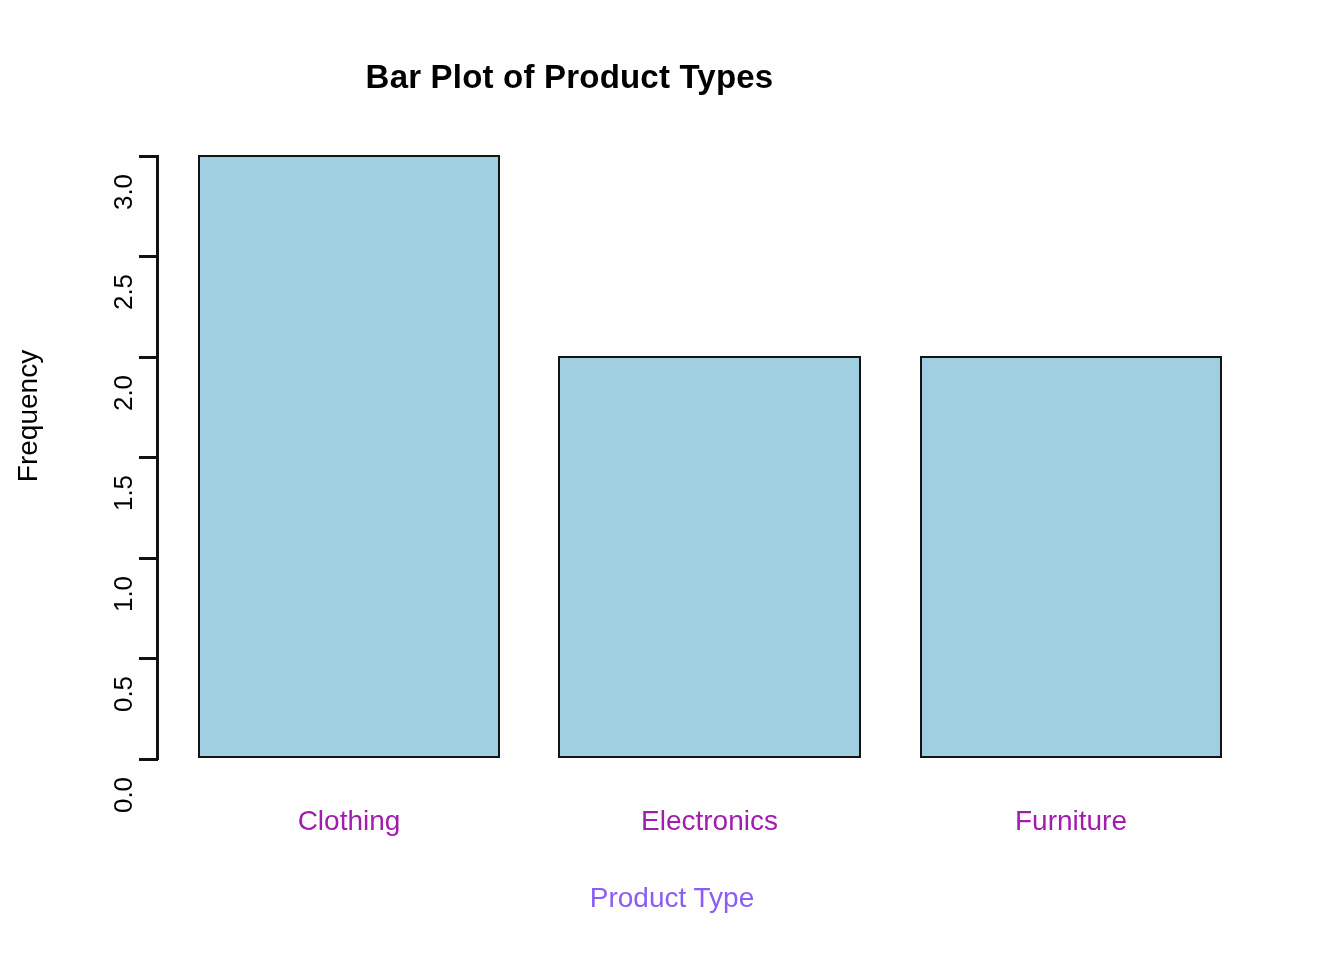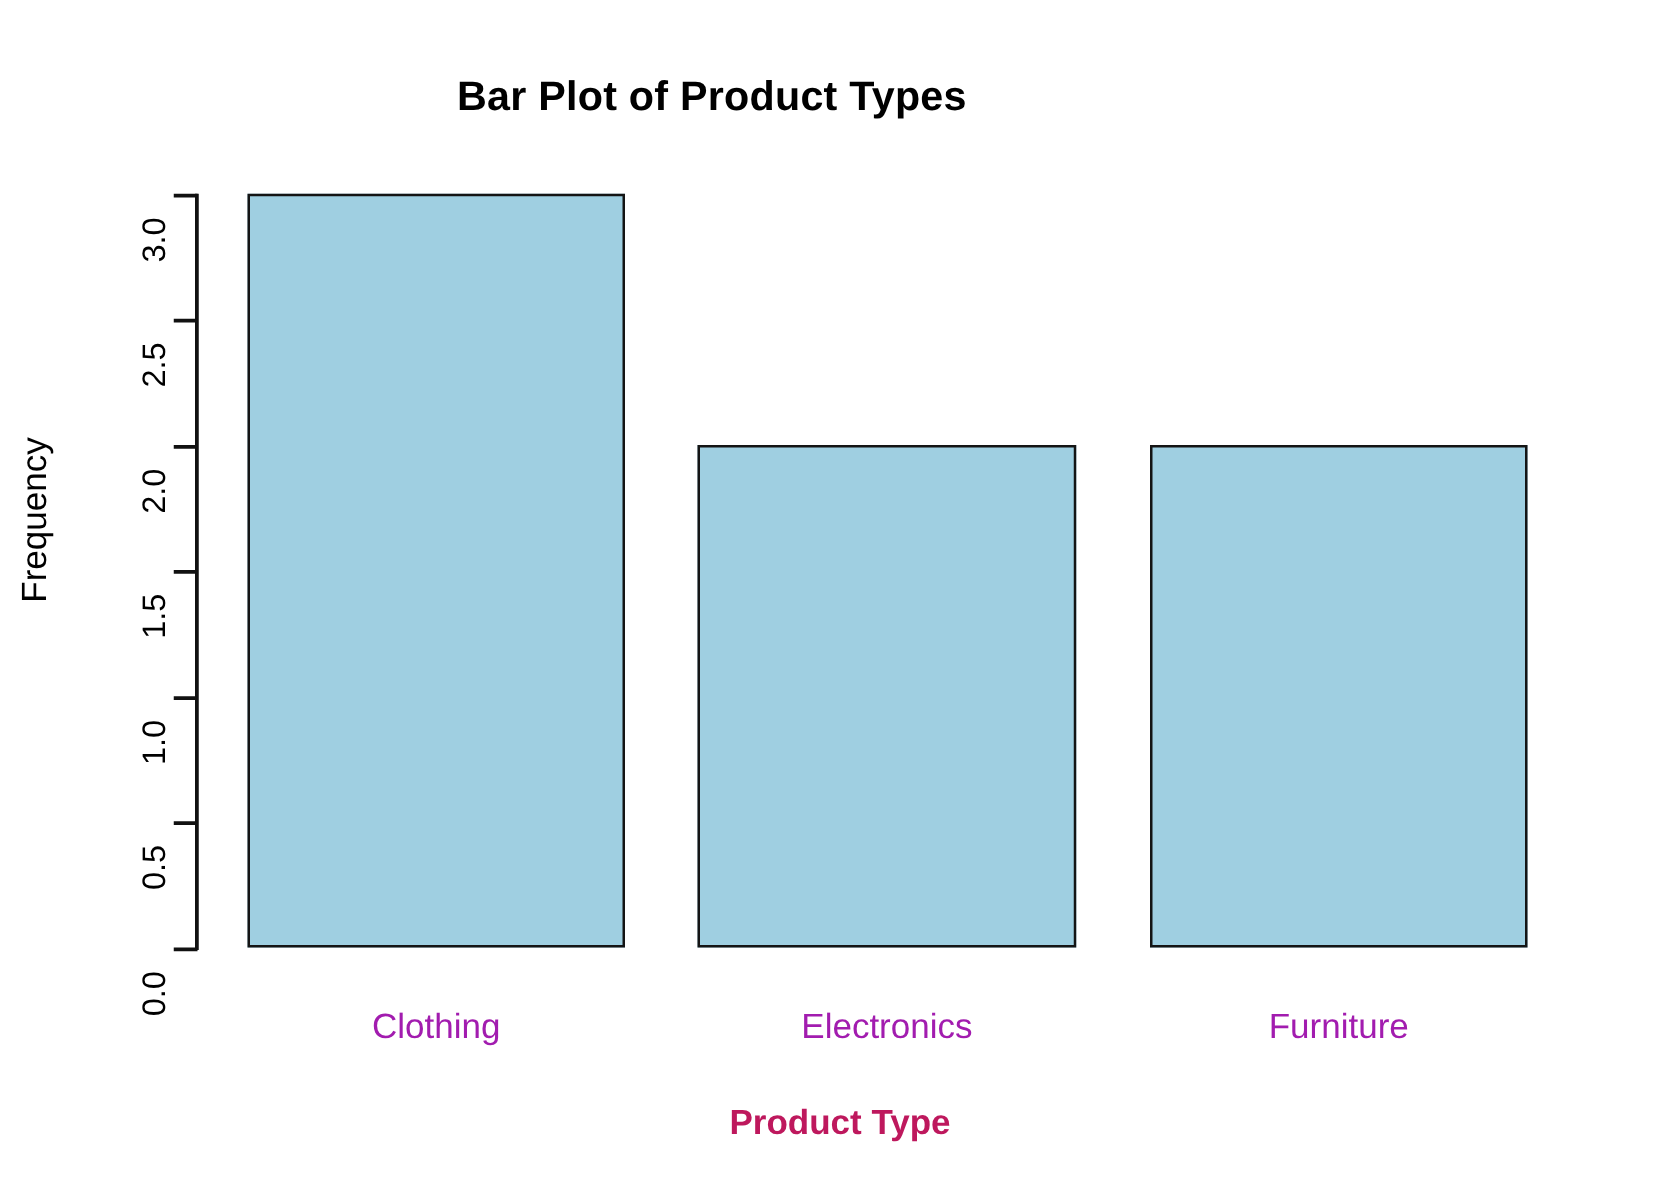--- a/index.html
+++ b/index.html
@@ -105,23 +105,22 @@
   }
 
   
   .x-axis-title {
     position: absolute;
     left: 0;
     top: 882px;
     width: 1344px;
     text-align: center;
     font-size: 28px;
-    color: #be185d;
+    color: #8b5cf6;
     white-space: nowrap;
-    font-weight: bold;
   }
 </style>
 </head>
 <body>
 
 <div id="plot-root" style="background: rgb(255, 255, 255);">
 
   <div class="plot-title">Bar Plot of Product Types</div>
 
   <div class="panel">

